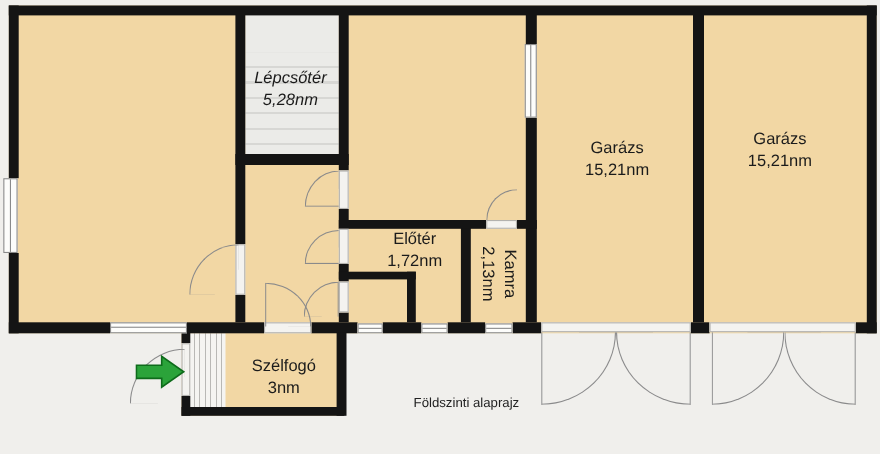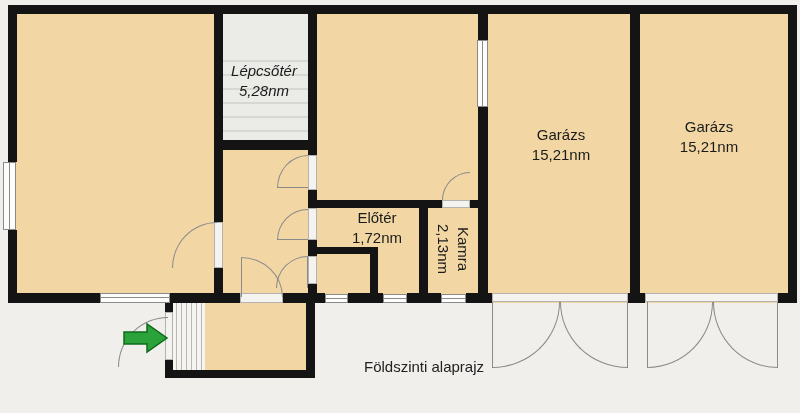--- a/index.html
+++ b/index.html
@@ -18,21 +18,21 @@
   .arc.tr{border-top-right-radius:100% 100%;}
   .arc.br{border-bottom-right-radius:100% 100%;}
   .arc.bl{border-bottom-left-radius:100% 100%;}
   .bt{border-top-width:1px;} .bb{border-bottom-width:1px;}
   .bl2{border-left-width:1px;} .br2{border-right-width:1px;}
   .hatch{position:absolute;background:repeating-linear-gradient(90deg,#f5f4f1 0 4px,#b9b8b5 4px 5px);}
   .treads{position:absolute;background:repeating-linear-gradient(180deg,rgba(0,0,0,0) 0 12px,#d7d7d4 12px 14px);}
   .lbl{position:absolute;transform:translate(-50%,-50%);text-align:center;
        font-size:15px;line-height:20px;color:#1b1b1b;white-space:nowrap;}
   .lbl.rot{transform:translate(-50%,-50%) rotate(90deg);}
-  .caption{position:absolute;transform:translate(-50%,-50%);font-size:15px;color:#222;white-space:nowrap;}
+  .caption{position:absolute;transform:translate(-50%,-50%);font-size:12px;color:#222;white-space:nowrap;}
   .arrow{position:absolute;}
 </style>
 </head>
 <body>
 
 <div id="plan">
 
   <div class="fill" style="left:8px;top:5px;width:789px;height:298px;background:#f2d7a4;"></div>
   <div class="fill" style="left:223px;top:13px;width:85px;height:127px;background:#ebebe8;"></div>
   <div class="treads" style="left:223px;top:48px;width:85px;height:94px;"></div>
@@ -131,16 +131,20 @@
     <span>15,21nm</span>
   </div>
   <div class="lbl" style="left:377px;top:228px;">
     <span>Előtér</span><br>
     <span>1,72nm</span>
   </div>
   <div class="lbl rot" style="left:453px;top:249px;">
     <span>Kamra</span><br>
     <span>2,13nm</span>
   </div>
+  <div class="lbl" style="left:258px;top:343px;">
+    <span>Szélfogó</span><br>
+    <span>3nm</span>
+  </div>
 
   <div class="caption" style="left:424px;top:366px;">Földszinti alaprajz</div>
 
 </div>
 
 </body></html>

